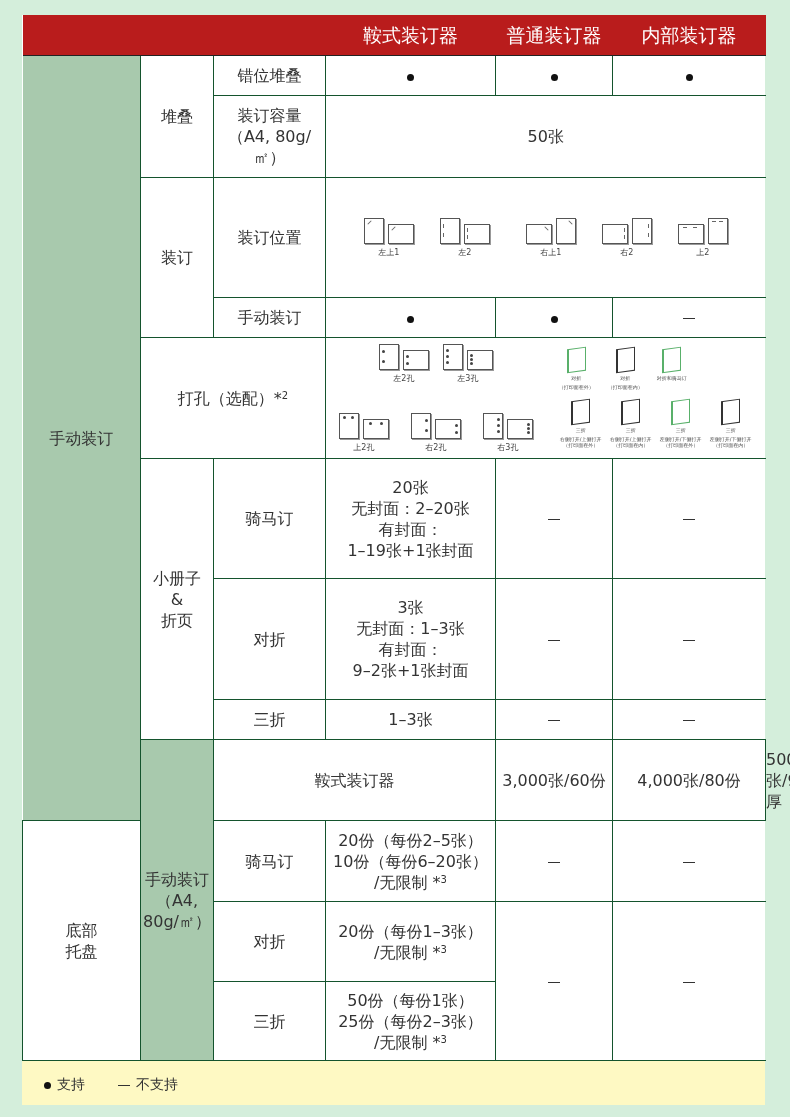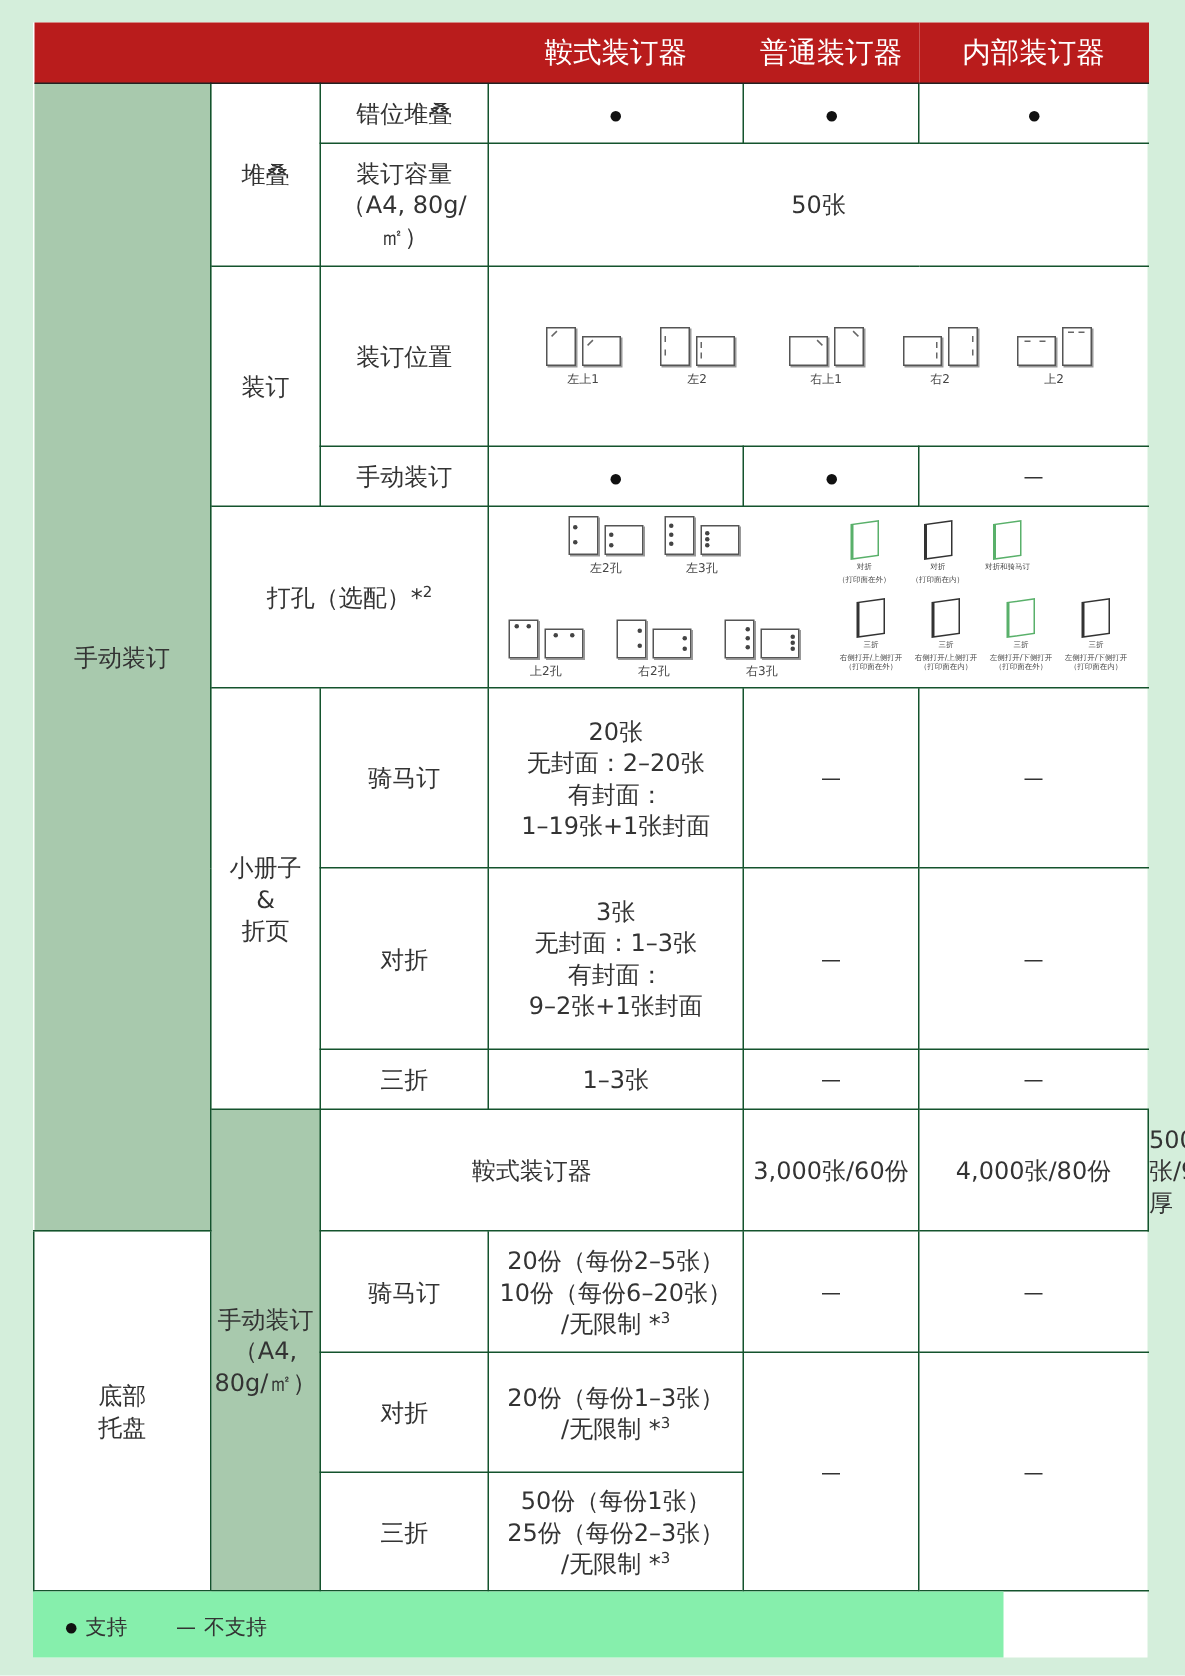--- a/index.html
+++ b/index.html
@@ -20,21 +20,21 @@
   .pages{display:flex;gap:4px;align-items:flex-end;}
   .pg{border:1.5px solid #555;box-shadow:1px 1px 0 #999;background:#fff;position:relative;}
   .pg.p{width:18px;height:24px;}
   .pg.l{width:24px;height:18px;}
   .lbl{font-size:8px;color:#444;margin-top:4px;line-height:9px;text-align:right;}
   .mk{position:absolute;background:#666;}
   .hole{position:absolute;width:3px;height:3px;border-radius:50%;background:#444;}
   .fold{width:16px;height:22px;border:1.3px solid #333;border-left-width:2px;transform:skewY(-8deg);margin:0 auto;}
   .fold.g{border-color:#59b06a;}
   .flbl{font-size:5px;line-height:6px;color:#444;margin-top:3px;text-align:center;}
-  .legend{position:absolute;left:22px;top:1061px;width:647px;height:44px;background:#86efac;font-size:14px;}
+  .legend{position:absolute;left:22px;top:1061px;width:743px;height:44px;background:#fef9c3;font-size:14px;}
   .legend span{position:absolute;top:15px;}
 </style>
 </head>
 <body>
 
 <div class="sheet"></div>
 
 <table>
   <colgroup>
     <col style="width:118px">

